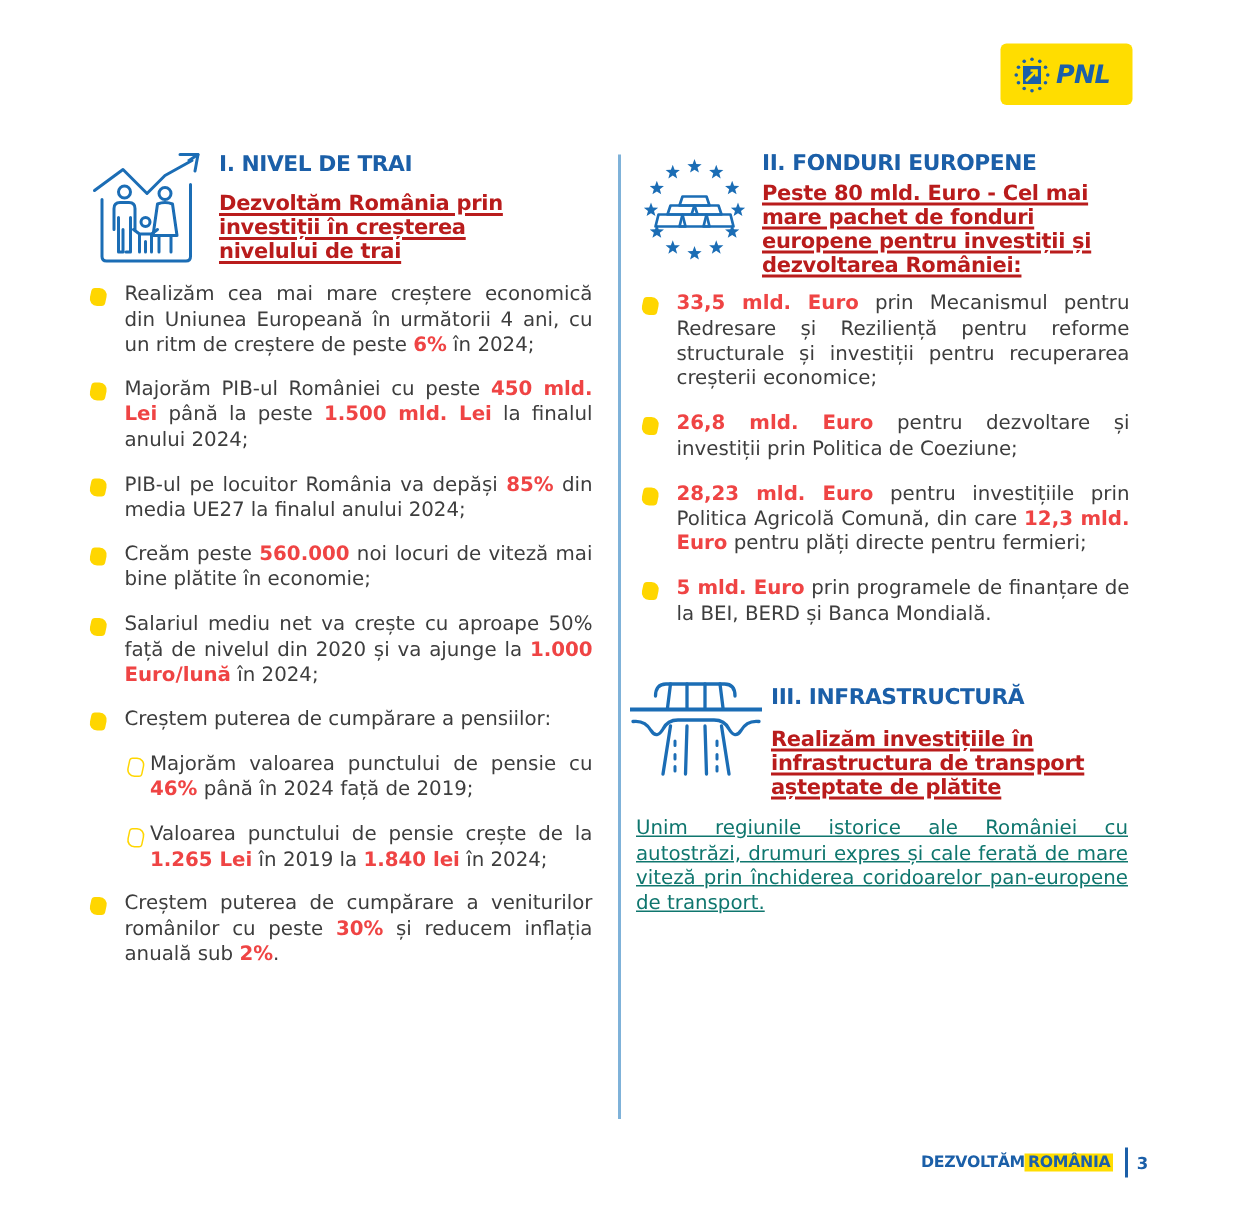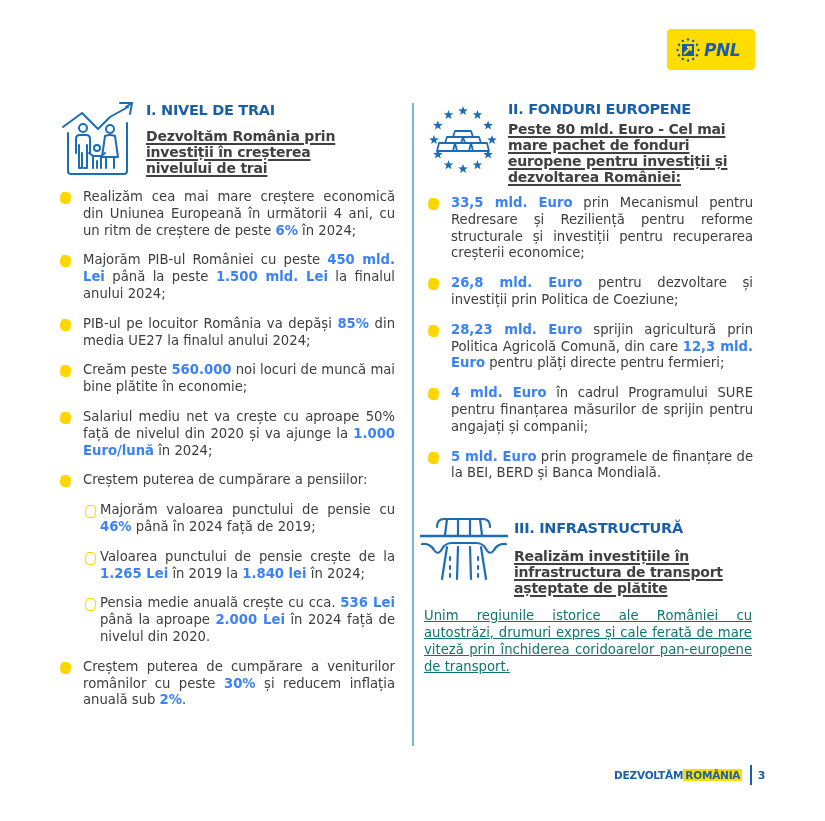--- a/index.html
+++ b/index.html
@@ -14,34 +14,34 @@
   .divider { position:absolute; left:412px; top:103px; width:2px; height:643px; background:#7fb2d9; }
 
   .col { position:absolute; }
   .col-left { left:60px; top:95px; width:335px; }
   .col-right { left:428px; top:95px; width:325px; }
 
   .sec-head { display:flex; align-items:center; }
   .sec-icon { flex:none; }
   .sec-titles { margin-left:8px; }
   .sec-num { font-weight:bold; color:#1b5fa8; font-size:14.5px; letter-spacing:-0.3px; margin-top:6px; }
-  .sec-sub { font-weight:bold; color:#404040; font-size:14px; line-height:16px; margin-top:10px;
+  .sec-sub { font-weight:bold; color:#b91c1c; font-size:14px; line-height:16px; margin-top:10px;
              text-decoration:underline; text-decoration-thickness:2px; text-underline-offset:2px; letter-spacing:-0.2px; }
 
   ul.bullets { list-style:none; margin:0; padding:0; }
   ul.bullets > li { position:relative; padding-left:31px; font-size:13.2px; line-height:16.8px;
                     text-align:justify; margin-bottom:13px; color:#3d3d3d; }
   ul.bullets > li .bullet { position:absolute; left:8px; top:3px; width:11px; height:12px;
                             background:#ffd600; border-radius:2px 6px 2px 6px; transform:skewX(-12deg); }
   ul.sub { list-style:none; margin:13px 0 0 0; padding:0; }
   ul.sub > li { position:relative; padding-left:17px; font-size:13.2px; line-height:16.8px;
                 text-align:justify; margin-bottom:13px; }
   ul.sub > li .bullet-o { position:absolute; left:2px; top:3px; width:9px; height:11px;
                           border:1.4px solid #ffd600; border-radius:2px 6px 2px 6px; transform:skewX(-12deg); }
-  b { color:#3b82f6; }
+  b { color:#ef4444; }
 
   .para { font-size:13.2px; line-height:16.8px; text-align:justify; color:#0f766e;text-decoration:underline; }
 
   .footer { position:absolute; left:614px; top:765px; display:flex; align-items:center; }
   .footer .dz { font-weight:bold; color:#1b5fa8; font-size:10.5px; letter-spacing:-0.2px; }
   .footer .ro { font-weight:bold; color:#1b5fa8; font-size:10.5px; background:#ffdd00; padding:0 2px; letter-spacing:-0.2px;text-align:center; }
   .footer .bar { width:1.5px; height:20px; background:#1b5fa8; margin:0 6px 0 8px; }
   .footer .pg { font-weight:bold; color:#1b5fa8; font-size:11px; }
 </style>
 </head>
@@ -89,26 +89,25 @@
     </svg>
     <div class="sec-titles">
       <div class="sec-num">I. NIVEL DE TRAI</div>
       <div class="sec-sub" style="width:210px;">Dezvoltăm România prin investiții în creșterea nivelului de trai</div>
     </div>
   </div>
   <ul class="bullets" id="list-left" style="margin-top:12px; margin-left:-8px;">
       <li><span class="bullet"></span><span>Realizăm cea mai mare creștere economică din Uniunea Europeană în următorii 4 ani, cu un ritm de creștere de peste </span><b>6%</b><span> în 2024;</span></li>
       <li><span class="bullet"></span><span>Majorăm PIB-ul României cu peste </span><b>450 mld. Lei</b><span> până la peste </span><b>1.500 mld. Lei</b><span> la finalul anului 2024;</span></li>
       <li><span class="bullet"></span><span>PIB-ul pe locuitor România va depăși </span><b>85%</b><span> din media UE27 la finalul anului 2024;</span></li>
-      <li><span class="bullet"></span><span>Creăm peste </span><b>560.000</b><span> noi locuri de muncă mai bine plătite în economie;</span></li>
+      <li><span class="bullet"></span><span>Creăm peste </span><b>560.000</b><span> noi locuri de viteză mai bine plătite în economie;</span></li>
       <li><span class="bullet"></span><span>Salariul mediu net va crește cu aproape 50% față de nivelul din 2020 și va ajunge la </span><b>1.000 Euro/lună</b><span> în 2024;</span></li>
       <li style="margin-bottom: 0px;"><span class="bullet"></span><span>Creștem puterea de cumpărare a pensiilor:</span><ul class="sub">
           <li><span class="bullet-o"></span><span>Majorăm valoarea punctului de pensie cu </span><b>46%</b><span> până în 2024 față de 2019;</span></li>
           <li><span class="bullet-o"></span><span>Valoarea punctului de pensie crește de la </span><b>1.265 Lei</b><span> în 2019 la </span><b>1.840 lei</b><span> în 2024;</span></li>
-          <li><span class="bullet-o"></span><span>Pensia medie anuală crește cu cca. </span><b>536 Lei</b><span> până la aproape </span><b>2.000 Lei</b><span> în 2024 față de nivelul din 2020.</span></li>
         </ul></li>
       <li><span class="bullet"></span><span>Creștem puterea de cumpărare a veniturilor românilor cu peste </span><b>30%</b><span> și reducem inflația anuală sub </span><b>2%</b><span>.</span></li>
     </ul>
 </div>
 
 <div class="col col-right">
   <div class="sec-head">
     <svg class="sec-icon" width="70" height="70" viewBox="0 0 70 70">
       <g fill="#1b6db5" id="stars">
           <path d="M35.00 1.00L36.23 4.30L39.76 4.45L37.00 6.65L37.94 10.05L35.00 8.10L32.06 10.05L33.00 6.65L30.24 4.45L33.77 4.30Z"></path>
@@ -134,22 +133,21 @@
       </g>
     </svg>
     <div class="sec-titles" style="margin-left:10px;">
       <div class="sec-num">II. FONDURI EUROPENE</div>
       <div class="sec-sub" style="width:245px; margin-top:4px;">Peste 80 mld. Euro - Cel mai mare pachet de fonduri europene pentru investiții și dezvoltarea României:</div>
     </div>
   </div>
   <ul class="bullets" id="list-right" style="margin-top:10px; margin-left:-8px;">
       <li><span class="bullet"></span><b>33,5 mld. Euro</b><span> prin Mecanismul pentru Redresare și Reziliență pentru reforme structurale și investiții pentru recuperarea creșterii economice;</span></li>
       <li><span class="bullet"></span><b>26,8 mld. Euro</b><span> pentru dezvoltare și investiții prin Politica de Coeziune;</span></li>
-      <li><span class="bullet"></span><b>28,23 mld. Euro</b><span> sprijin agricultură prin Politica Agricolă Comună, din care </span><b>12,3 mld. Euro</b><span> pentru plăți directe pentru fermieri;</span></li>
-      <li><span class="bullet"></span><b>4 mld. Euro</b><span> în cadrul Programului SURE pentru finanțarea măsurilor de sprijin pentru angajați și companii;</span></li>
+      <li><span class="bullet"></span><b>28,23 mld. Euro</b><span> pentru investițiile prin Politica Agricolă Comună, din care </span><b>12,3 mld. Euro</b><span> pentru plăți directe pentru fermieri;</span></li>
       <li><span class="bullet"></span><b>5 mld. Euro</b><span> prin programele de finanțare de la BEI, BERD și Banca Mondială.</span></li>
     </ul>
 
   <div style="margin-top:18px;">
     <div class="sec-head">
       <svg class="sec-icon" width="88" height="66" viewBox="0 0 88 66" style="margin-left:-8px;">
         <g fill="none" stroke="#1b6db5" stroke-width="2.2" stroke-linecap="round">
           <path d="M17 12 Q17 4 24 4 H63 Q70 4 70 12"></path>
           <path d="M27 4 L25 20 M38 4 L38 20 M50 4 L50 20 M60 4 L62 20"></path>
           <path d="M0 21 H88" stroke-width="2.6"></path>

